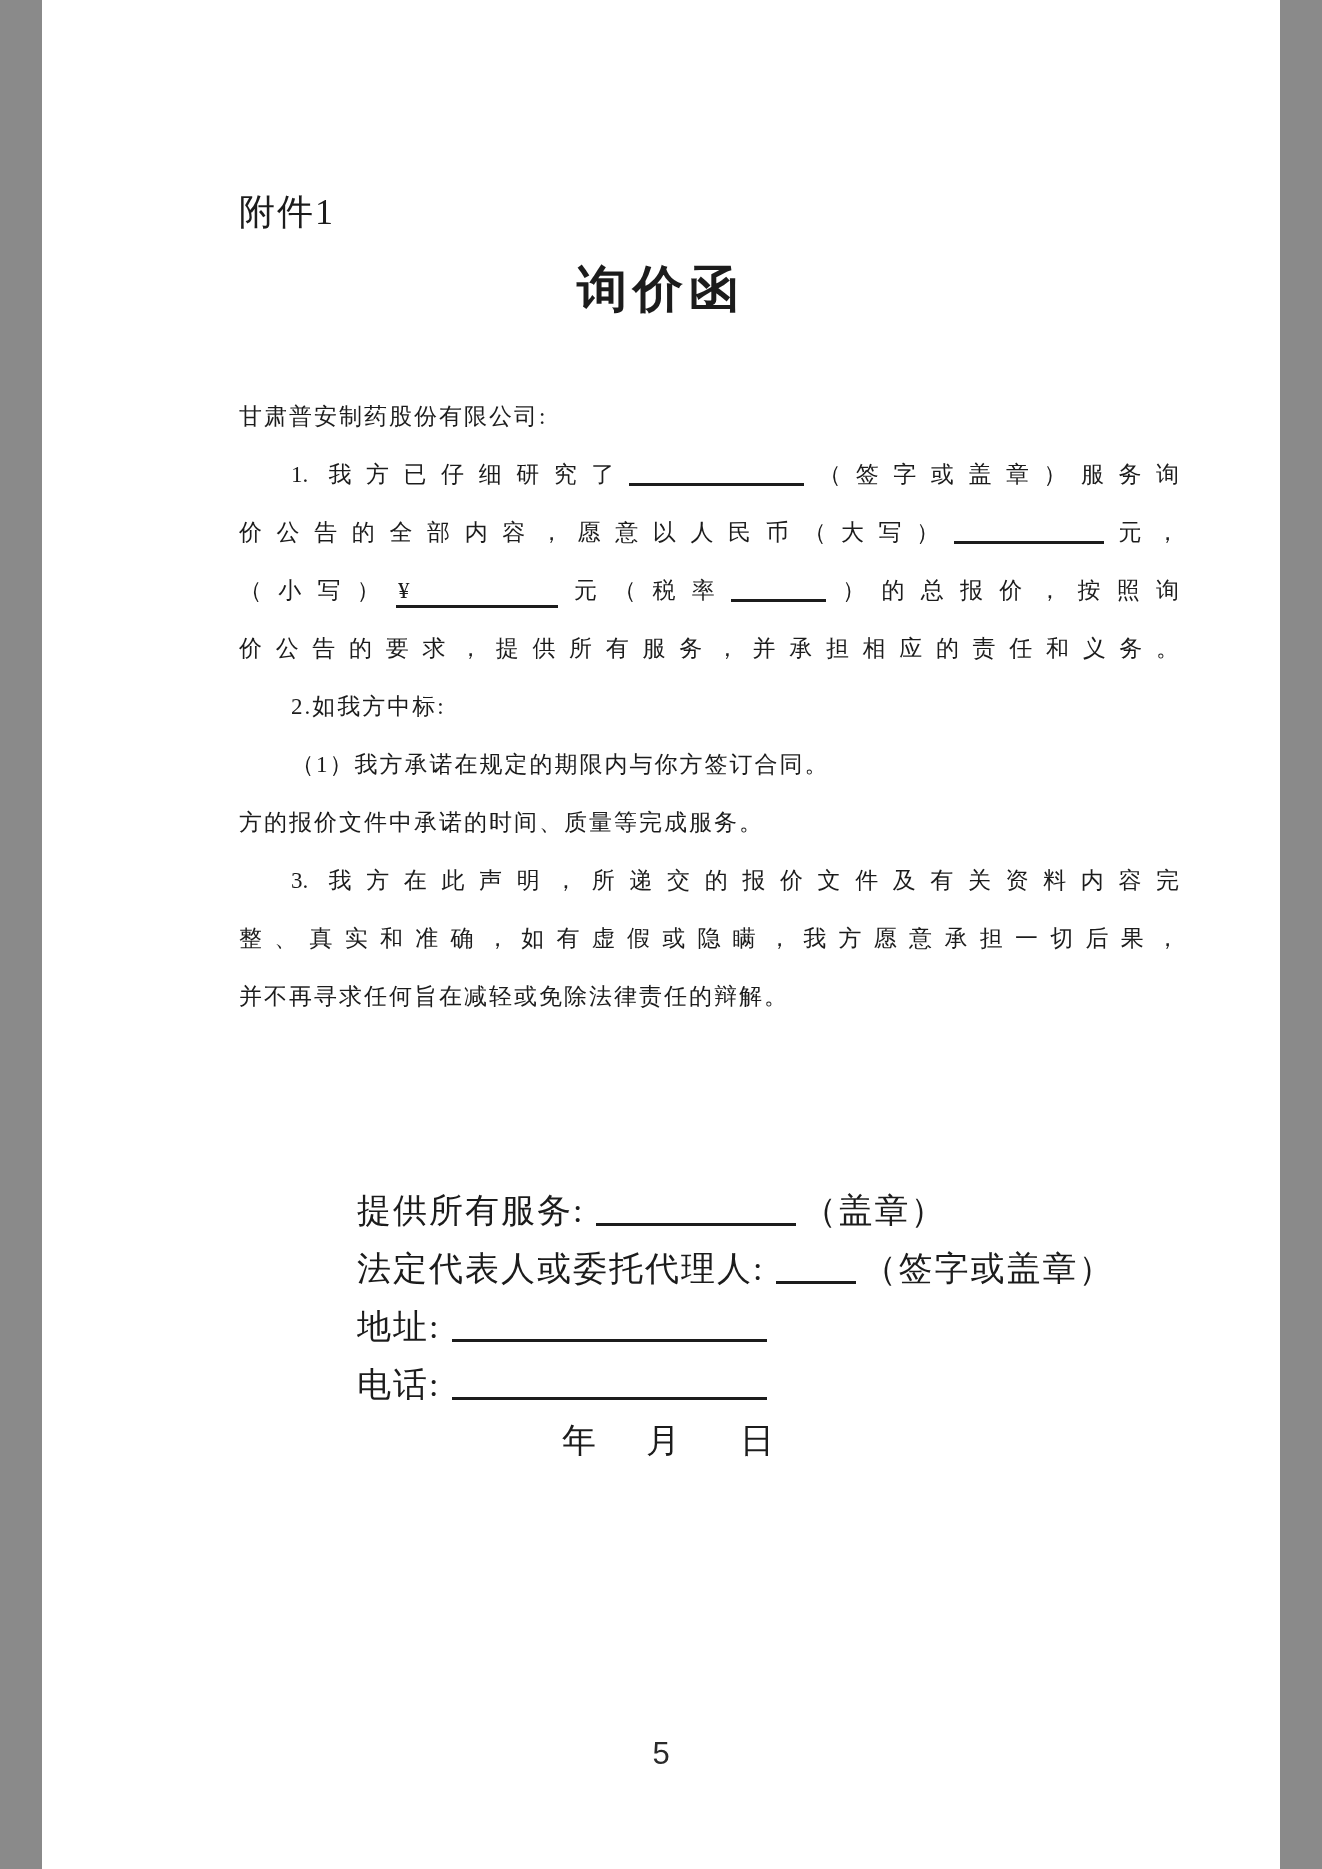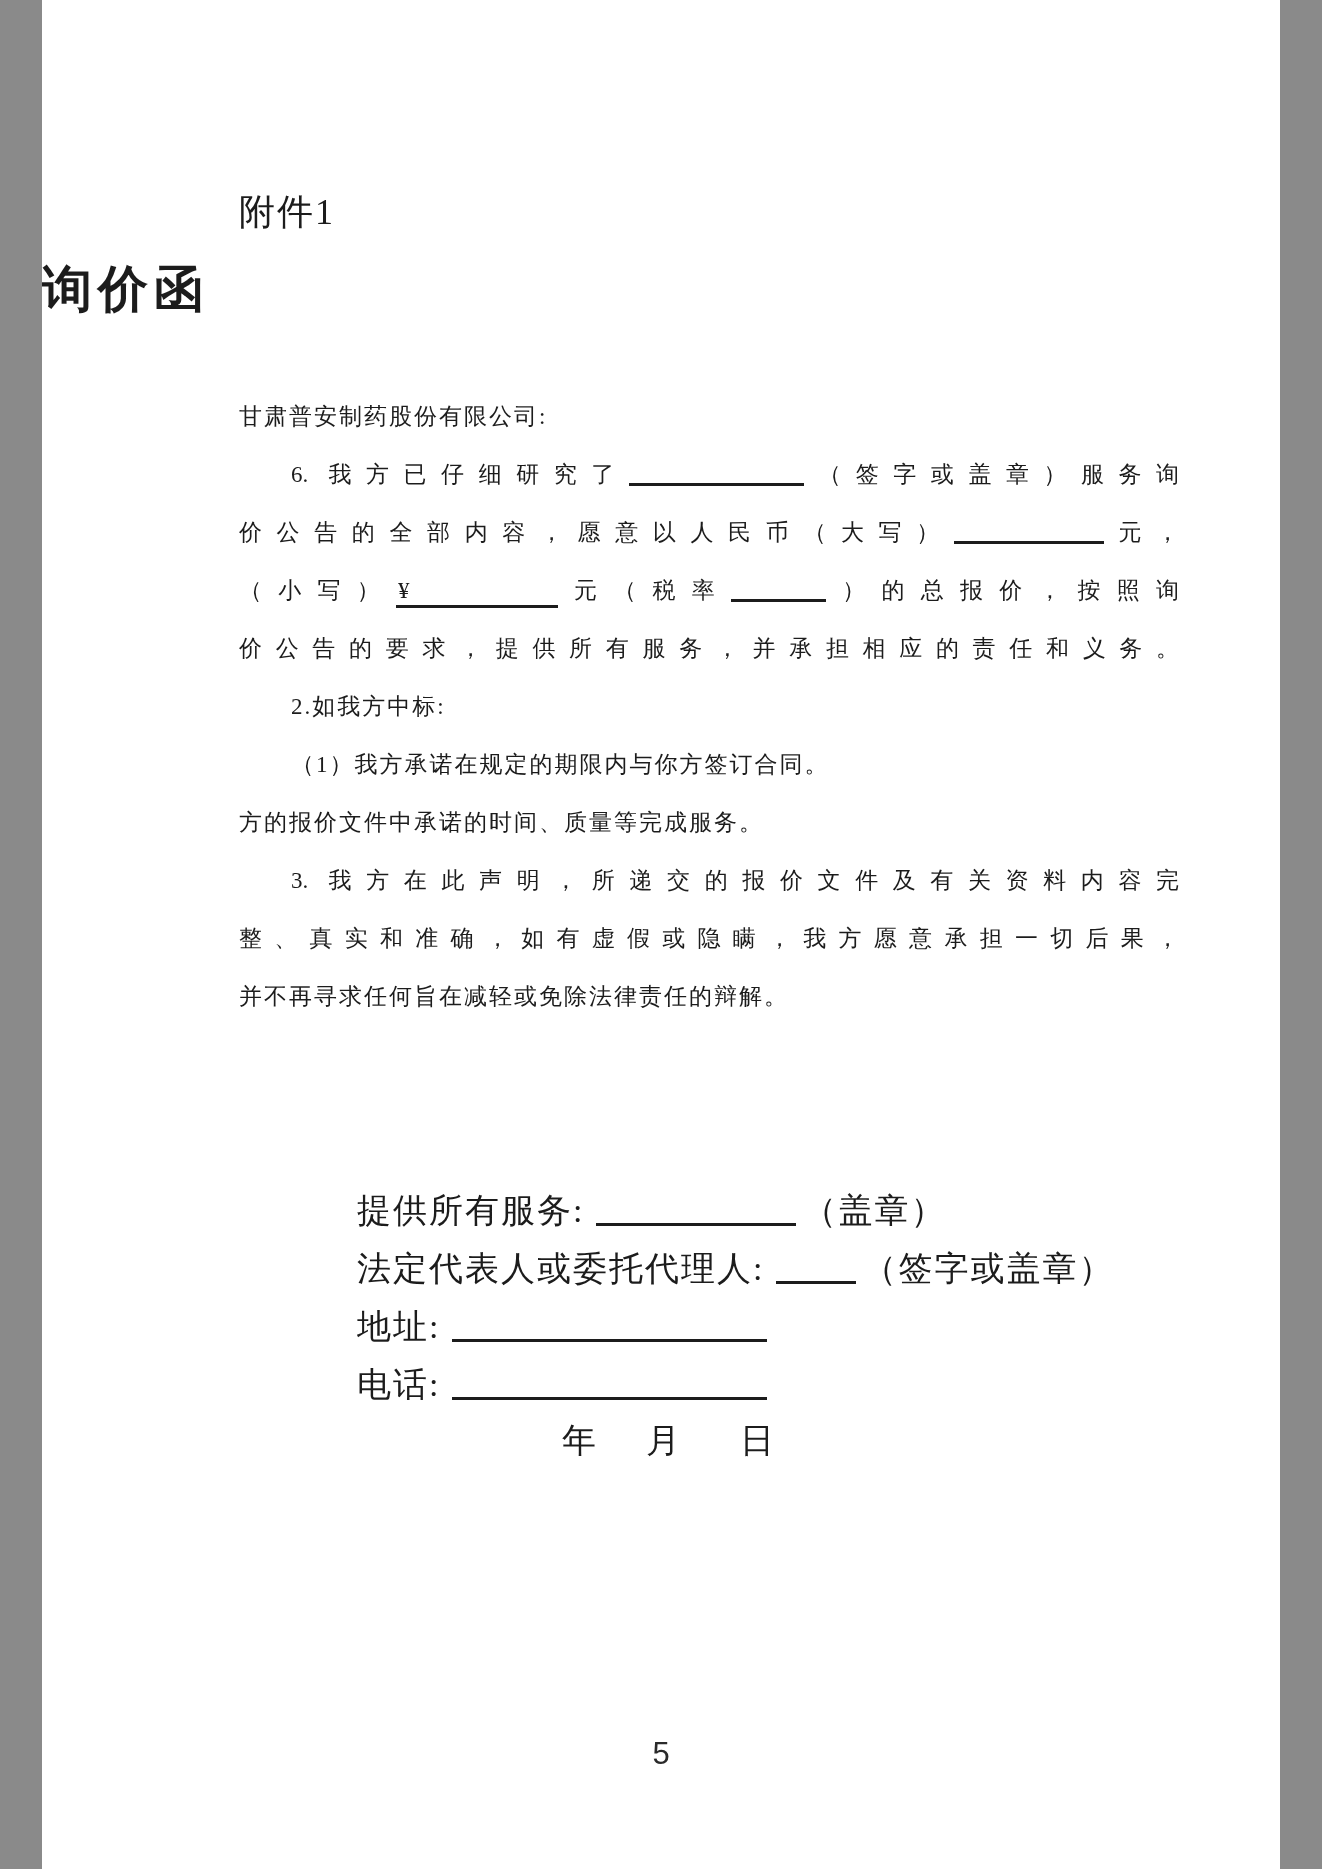--- a/index.html
+++ b/index.html
@@ -11,21 +11,21 @@
     overflow:hidden;
     font-family:"Liberation Serif","DejaVu Serif",serif;
     color:#1c1c1c;
   }
   .attachment{
     position:absolute;left:197px;top:188px;
     font-size:36px;letter-spacing:2px;
   }
   .title{
     position:absolute;left:0;top:256px;width:100%;
-    margin:0;
+    margin:0;text-align:center;
     font-size:50px;font-weight:bold;letter-spacing:6px;
   }
   .body-block{
     position:absolute;left:197px;top:388px;width:940px;
   }
   .line{
     height:58px;line-height:58px;
     font-size:23px;
     letter-spacing:2px;
     white-space:nowrap;
@@ -104,21 +104,21 @@
 
   <h1 class="title">询价函</h1>
 
   <div class="body-block">
 
     <div class="line">
       <span>甘肃普安制药股份有限公司:</span>
     </div>
 
     <div class="line just indent">
-      <span>6. 我方已仔细研究了</span><span class="blank w175"></span><span>（签字或盖章）服务询</span>
+      <span>1. 我方已仔细研究了</span><span class="blank w175"></span><span>（签字或盖章）服务询</span>
     </div>
 
     <div class="line just">
       <span>价公告的全部内容，愿意以人民币（大写）</span><span class="blank w150"></span><span>元，</span>
     </div>
 
     <div class="line just">
       <span>（小写）</span><span class="blank has-text w160"><span>¥</span></span><span>元（税率</span><span class="blank w95"></span><span>）的总报价，按照询</span>
     </div>
 

